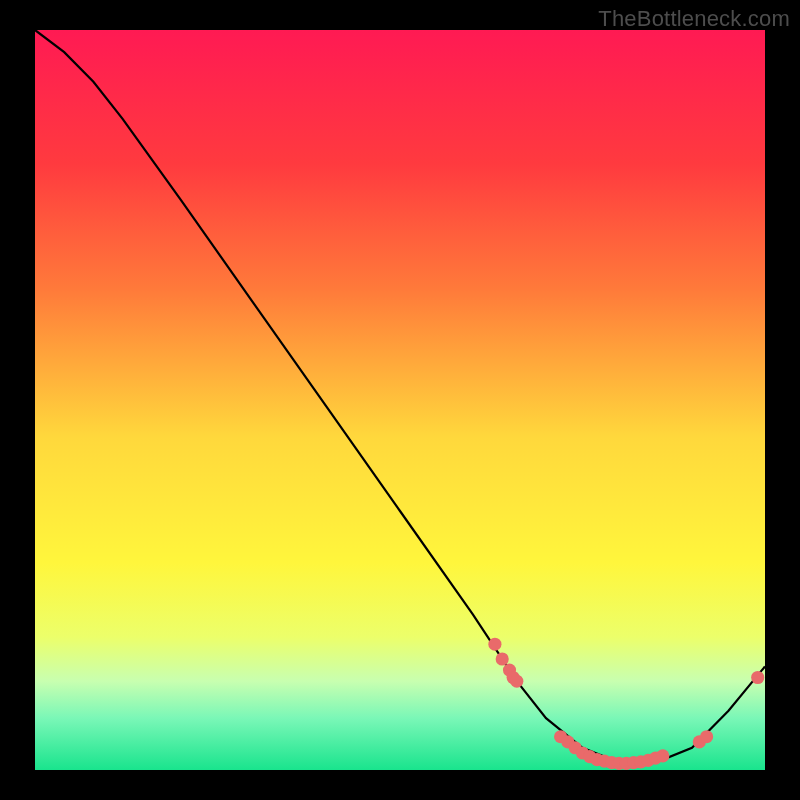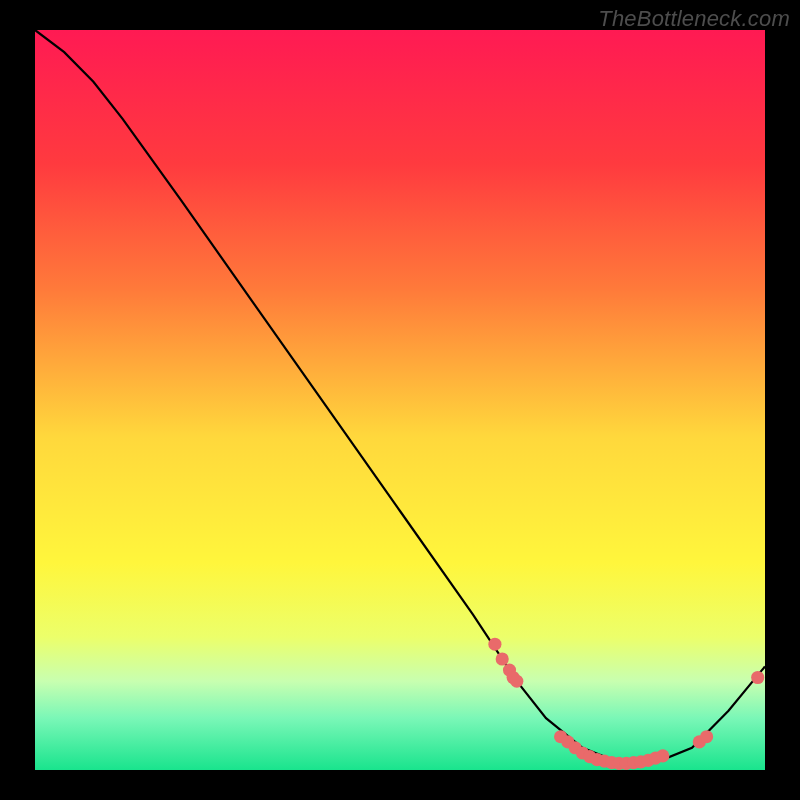--- a/index.html
+++ b/index.html
@@ -9,21 +9,20 @@
     width: 800px;
     height: 800px;
     overflow: hidden;
     font-family: Arial, sans-serif;
   }
   .frame {
     position: relative;
     width: 800px;
     height: 584px;
     background: #000;
-    font-style: italic;
   }
   .watermark {
     position: absolute;
     top: 6px;
     right: 10px;
     color: #4d4d4d;
     font-size: 22px;
     font-weight: 400;
     z-index: 10;
     letter-spacing: 0.2px;

